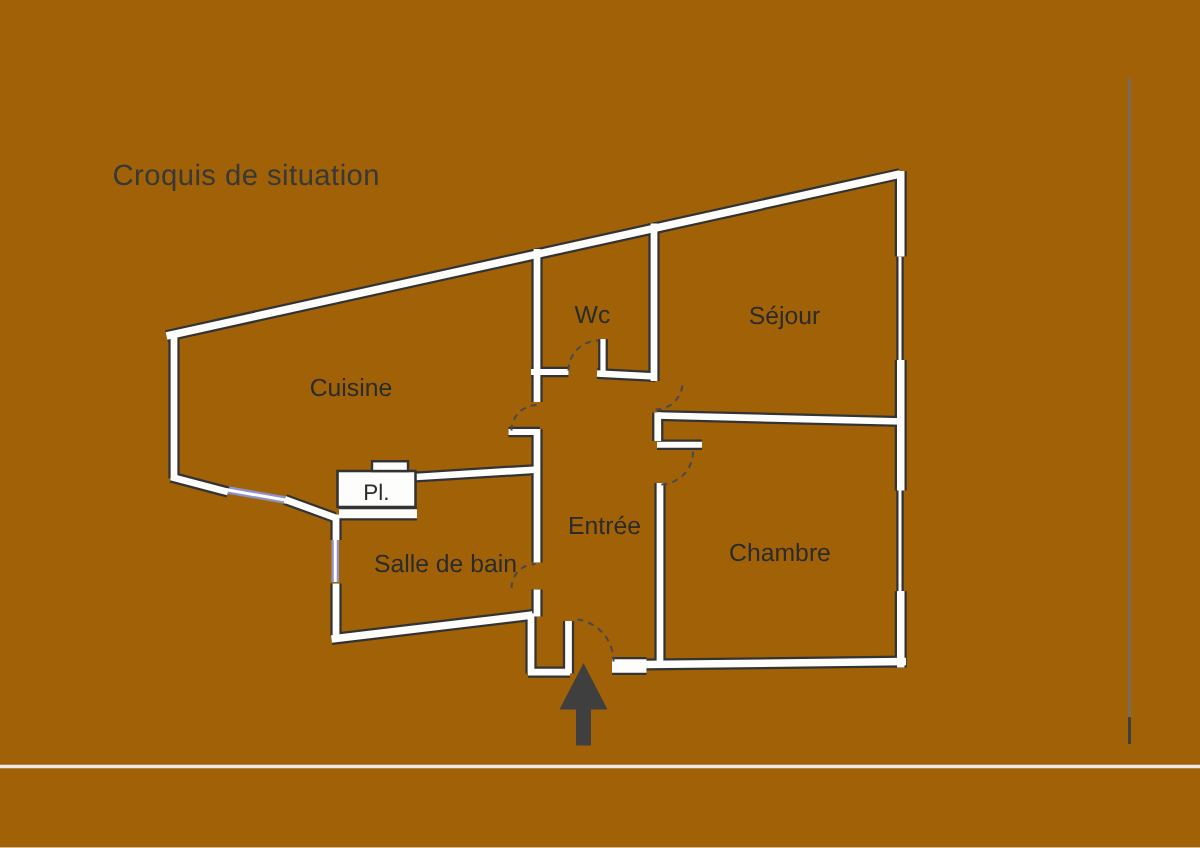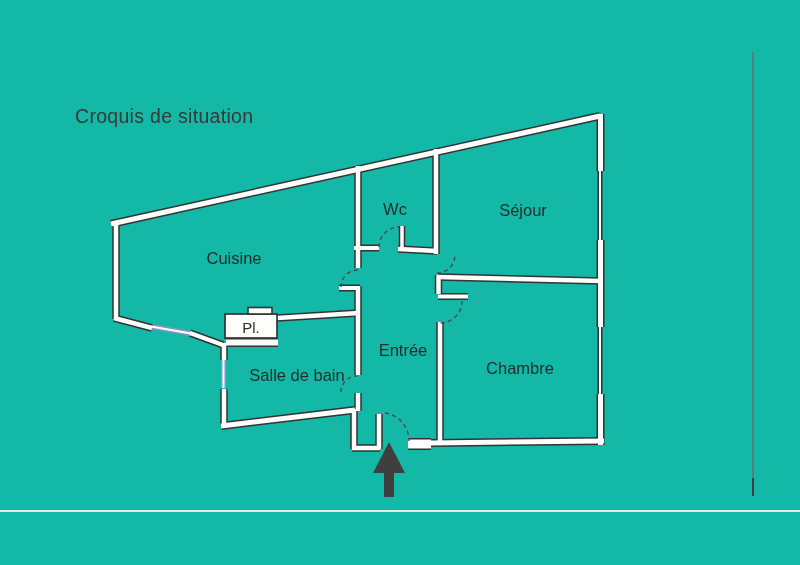--- a/index.html
+++ b/index.html
@@ -1,16 +1,16 @@
 <!DOCTYPE html>
 <html><head>
 <meta charset="utf-8">
 <style>
   html,body{margin:0;padding:0;background:#ffffff;}
-  #page{position:relative;width:800px;height:565px;background:#14b8a6;overflow:hidden;
+  #page{position:relative;width:800px;height:565px;background:#a16207;overflow:hidden;
         font-family:"Liberation Sans",sans-serif;}
   svg{position:absolute;left:0;top:0;}
   text{fill:#2e2e2e;font-family:"Liberation Sans",sans-serif;}
   .title{font-size:19.5px;letter-spacing:.3px;fill:#383838;}
   .room{font-size:16.5px;text-anchor:middle;fill:#2b2b2b;}
   .small{font-size:15px;text-anchor:middle;fill:#2b2b2b;}
   .arc{fill:none;stroke:#4a4a4a;stroke-width:1.4;stroke-dasharray:4 3.4;}
 </style>
 </head>
 <body>

